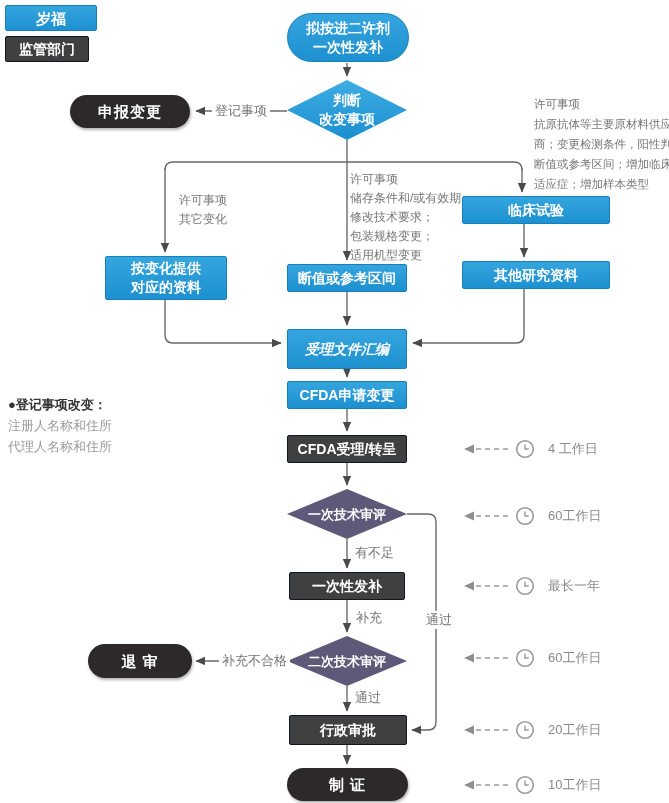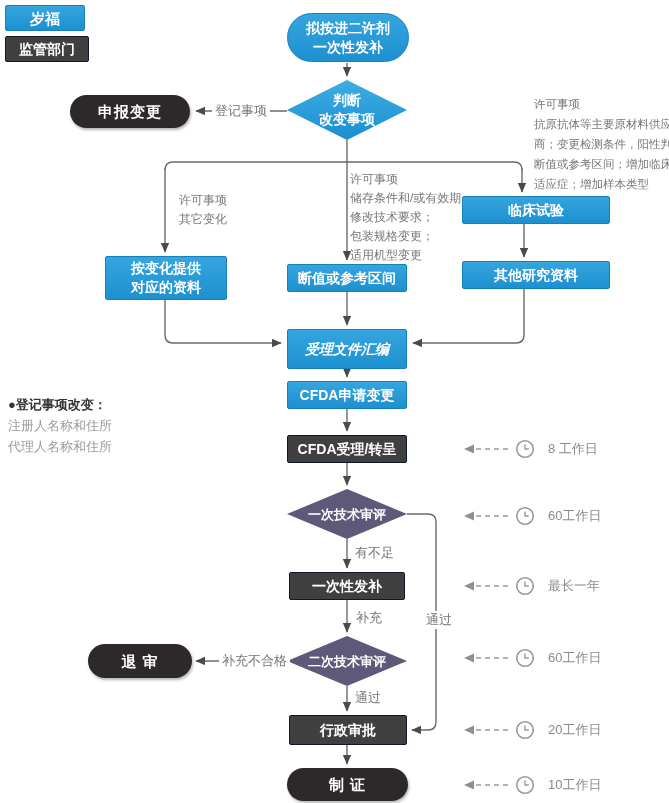--- a/index.html
+++ b/index.html
@@ -74,21 +74,21 @@
       <path d="M287,661 L196,661" marker-end="url(#ah)"></path>
 
       <path d="M347,686 L347,711" marker-end="url(#ah)"></path>
 
       <path d="M407,514 L428,514 Q436,514 436,522 L436,722 Q436,730 428,730 L412,730" marker-end="url(#ah)"></path>
 
       <path d="M347,745 L347,764" marker-end="url(#ah)"></path>
     </g>
   </svg>
 
-  <div class="node blue" style="left:5px;top:5px;width:80px;height:26px;font-size:15px;">
+  <div class="node blue" style="left:5px;top:5px;width:92px;height:26px;font-size:15px;">
     <span>岁福</span>
   </div>
   <div class="node purple" style="left:5px;top:36px;width:84px;height:26px;">
     <span>监管部门</span>
   </div>
 
   <div class="node blue" style="left:287px;top:13px;width:122px;height:49px;border-radius:25px;">
     <div>
       <div>拟按进二许剂</div>
       <div>一次性发补</div>
@@ -185,21 +185,21 @@
     <span>制 证</span>
   </div>
 
   <div class="duration" style="top:438px;">
     <svg width="78" height="22">
         <polygon points="2,11 12,6.5 12,15.5" fill="#8f8f8f"></polygon>
         <line x1="14" y1="11" x2="50" y2="11" stroke="#9a9a9a" stroke-width="1.5" stroke-dasharray="5,4"></line>
         <circle cx="63" cy="11" r="8.3" fill="none" stroke="#9a9a9a" stroke-width="1.6"></circle>
         <path d="M63,6.5 L63,11 L66.8,11" fill="none" stroke="#9a9a9a" stroke-width="1.4"></path>
       </svg>
-    <span>8 工作日</span>
+    <span>4 工作日</span>
   </div>
   <div class="duration" style="top:505px;">
     <svg width="78" height="22">
         <polygon points="2,11 12,6.5 12,15.5" fill="#8f8f8f"></polygon>
         <line x1="14" y1="11" x2="50" y2="11" stroke="#9a9a9a" stroke-width="1.5" stroke-dasharray="5,4"></line>
         <circle cx="63" cy="11" r="8.3" fill="none" stroke="#9a9a9a" stroke-width="1.6"></circle>
         <path d="M63,6.5 L63,11 L66.8,11" fill="none" stroke="#9a9a9a" stroke-width="1.4"></path>
       </svg>
     <span>60工作日</span>
   </div>

